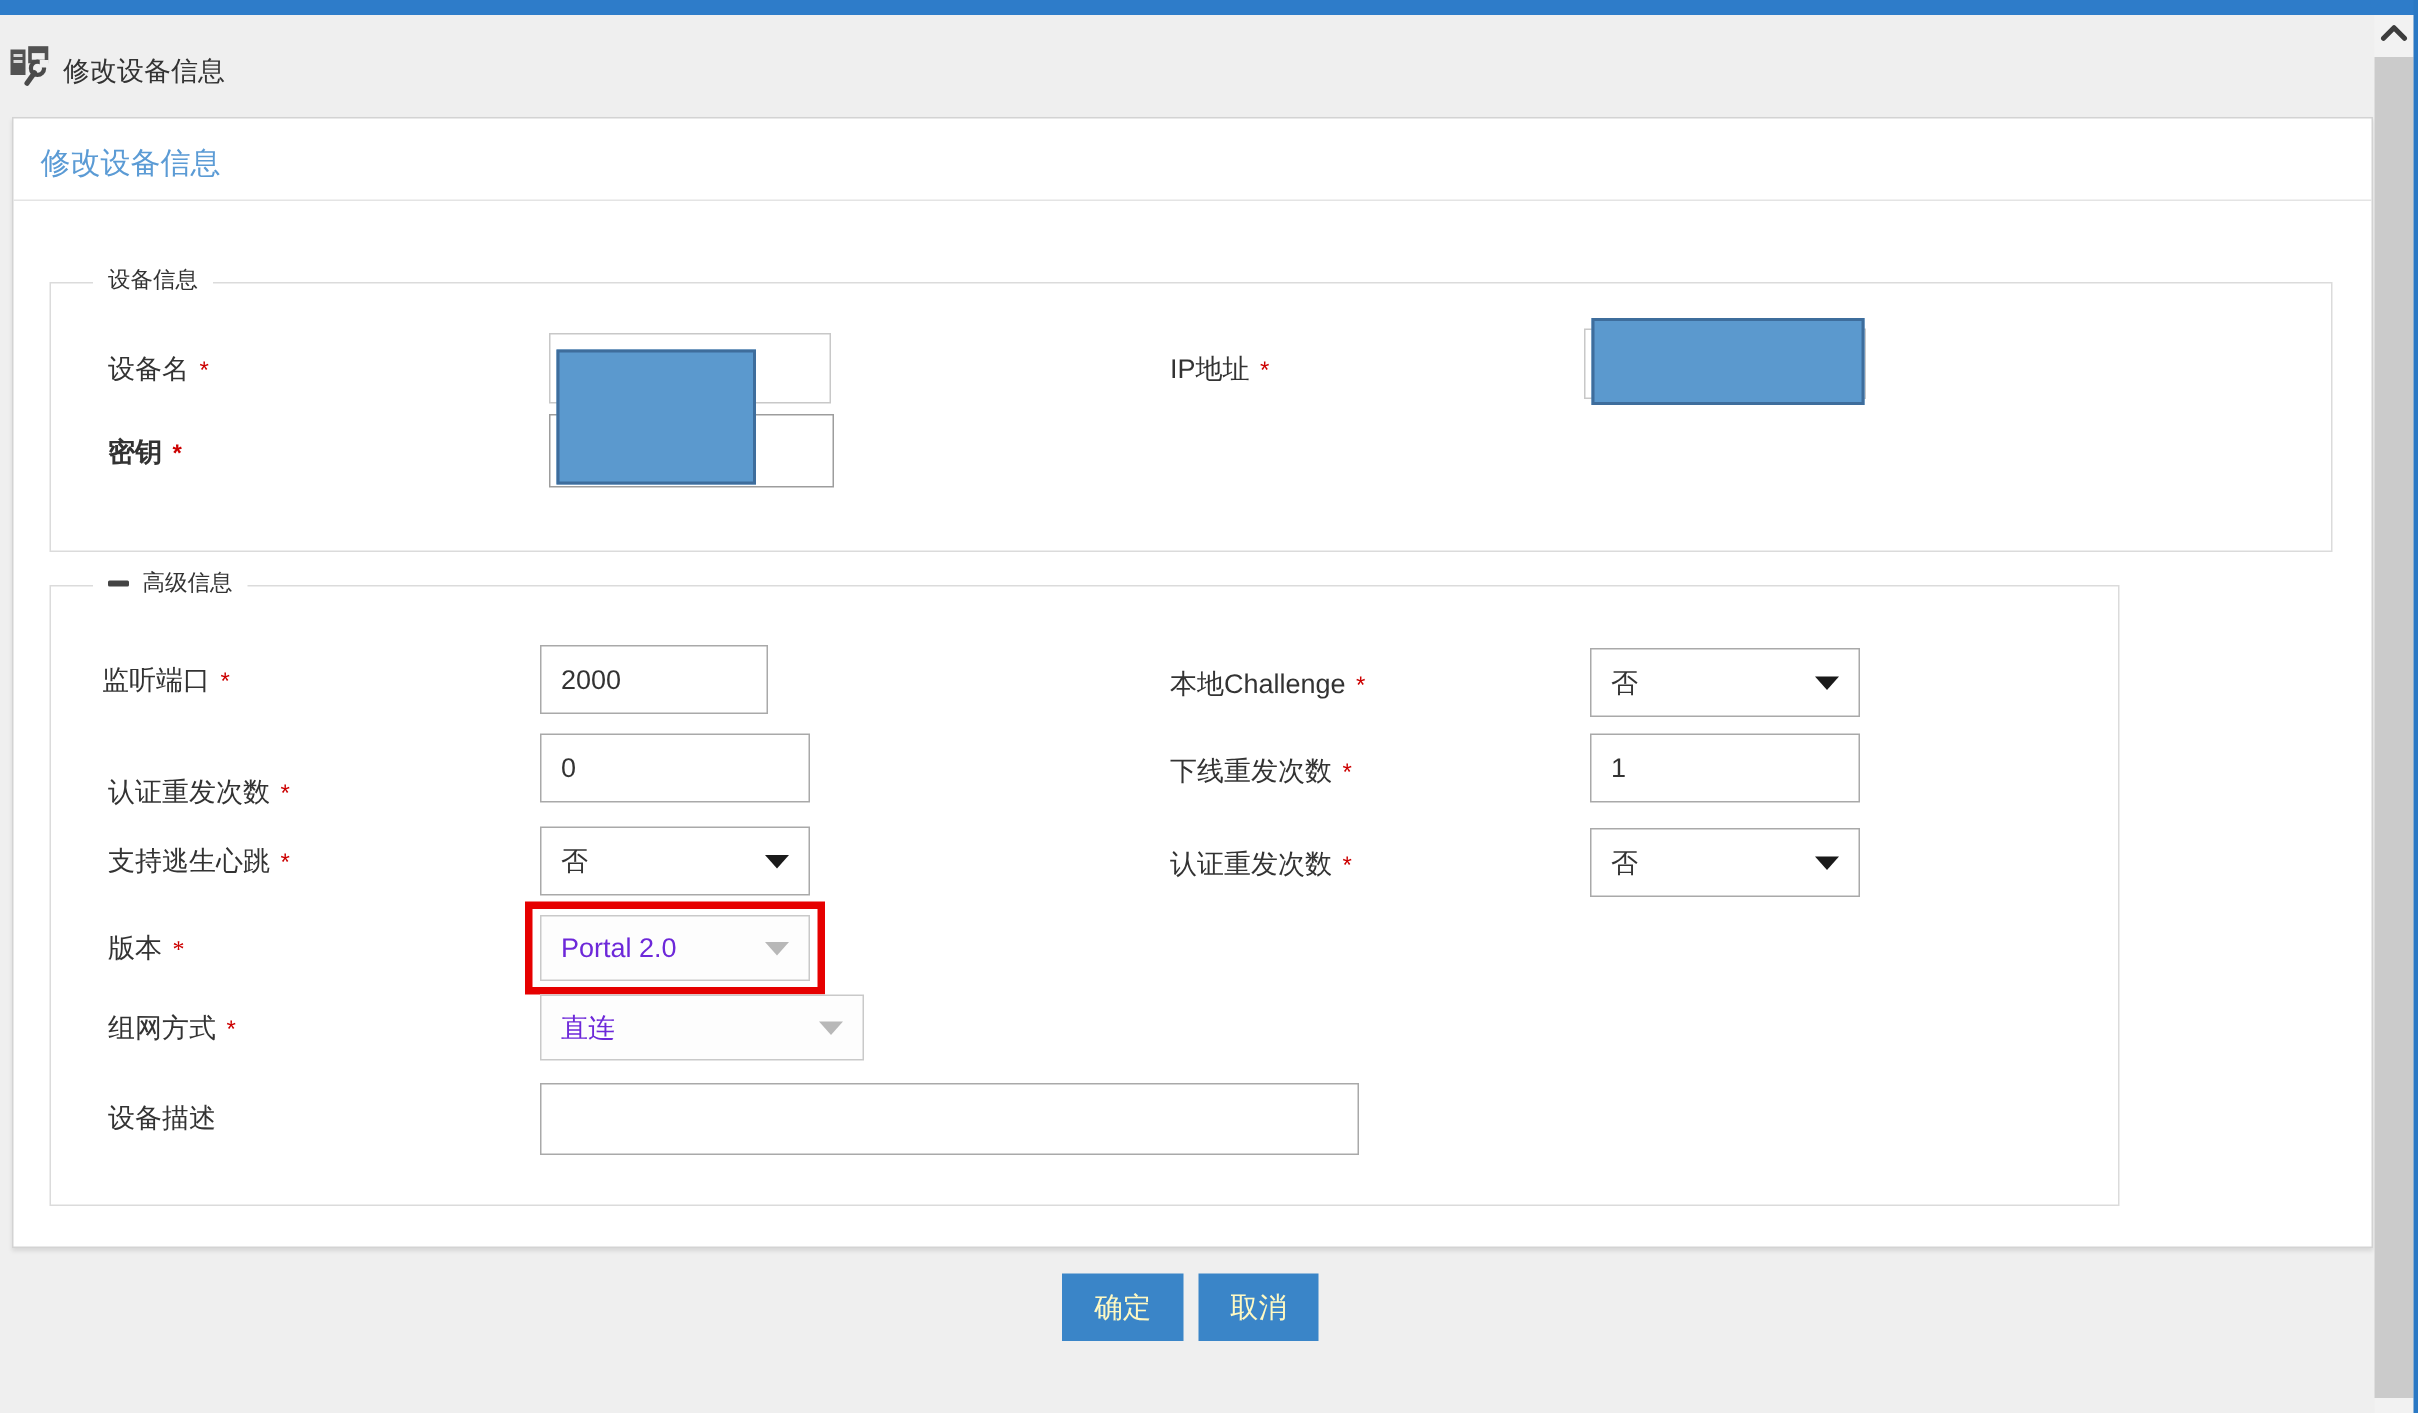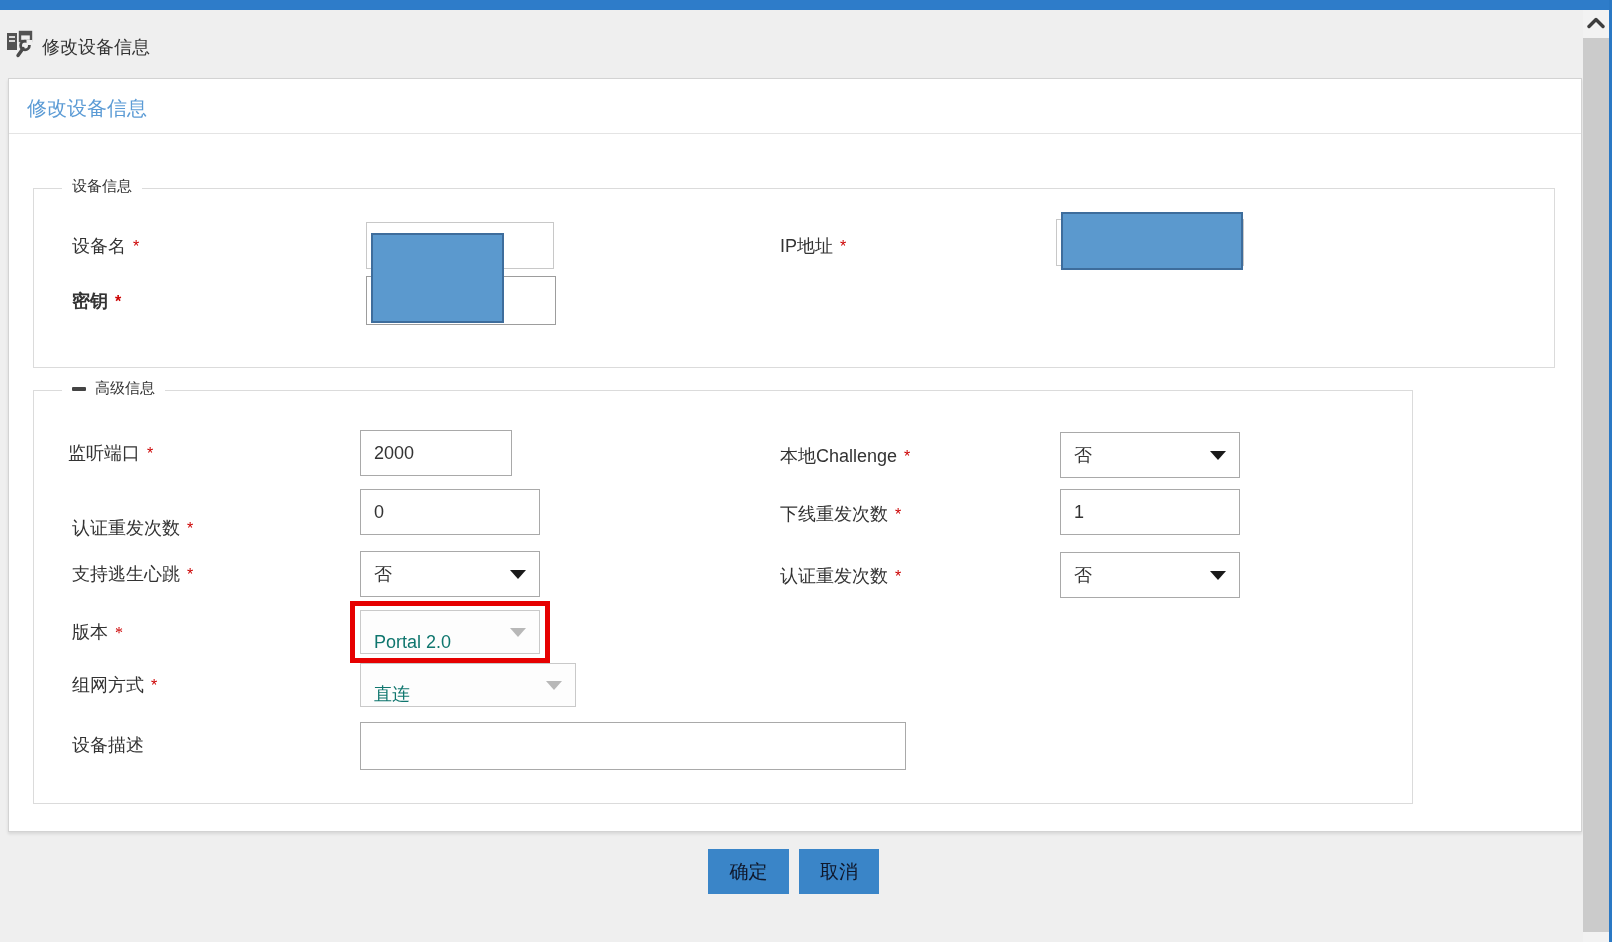--- a/index.html
+++ b/index.html
@@ -46,28 +46,28 @@
     position:absolute; border:1px solid #a9a9a9; background:#fff;
     font-size:18px; color:#333; display:flex; align-items:center; padding:0 13px;
     cursor:default;
   }
   .caret {
     position:absolute; right:13px; top:50%; margin-top:-4px;
     width:0; height:0;
     border-left:8px solid transparent; border-right:8px solid transparent;
     border-top:9px solid #1a1a1a;
   }
-  .dropdown.disabled { border-color:#c9c9c9; color:#0f766e; background:#fdfdfd;align-items:flex-end; }
+  .dropdown.disabled { border-color:#c9c9c9; color:#6d28d9; background:#fdfdfd; }
   .dropdown.disabled .caret { border-top-color:#b8b8b8; }
 
   .redact { position:absolute; background:#5b99ce; border:2px solid #3e6d9c; }
   .red-box { position:absolute; border:5px solid #e60000; pointer-events:none; }
 
   .btn {
-    position:absolute; background:#3a85c8; color:#0f172a; border:none;
+    position:absolute; background:#3a85c8; color:#fef9c3; border:none;
     font-family:Liberation Mono, monospace; font-size:19px; cursor:pointer;
   }
 
   .scroll-track { position:absolute; left:1583px; top:10px; width:26px; height:932px; background:#f2f2f2; }
   .scroll-up { position:absolute; left:1583px; top:10px; width:26px; height:28px; display:flex; align-items:center; justify-content:center; background:#f2f2f2; }
   .scroll-thumb { position:absolute; left:1583px; top:38px; width:26px; height:894px; background:#cbcbcb; }
   .edge-stripe { position:absolute; left:1609px; top:0; width:3px; height:942px; background:#2a78c4; }
 </style>
 </head>
 <body>

